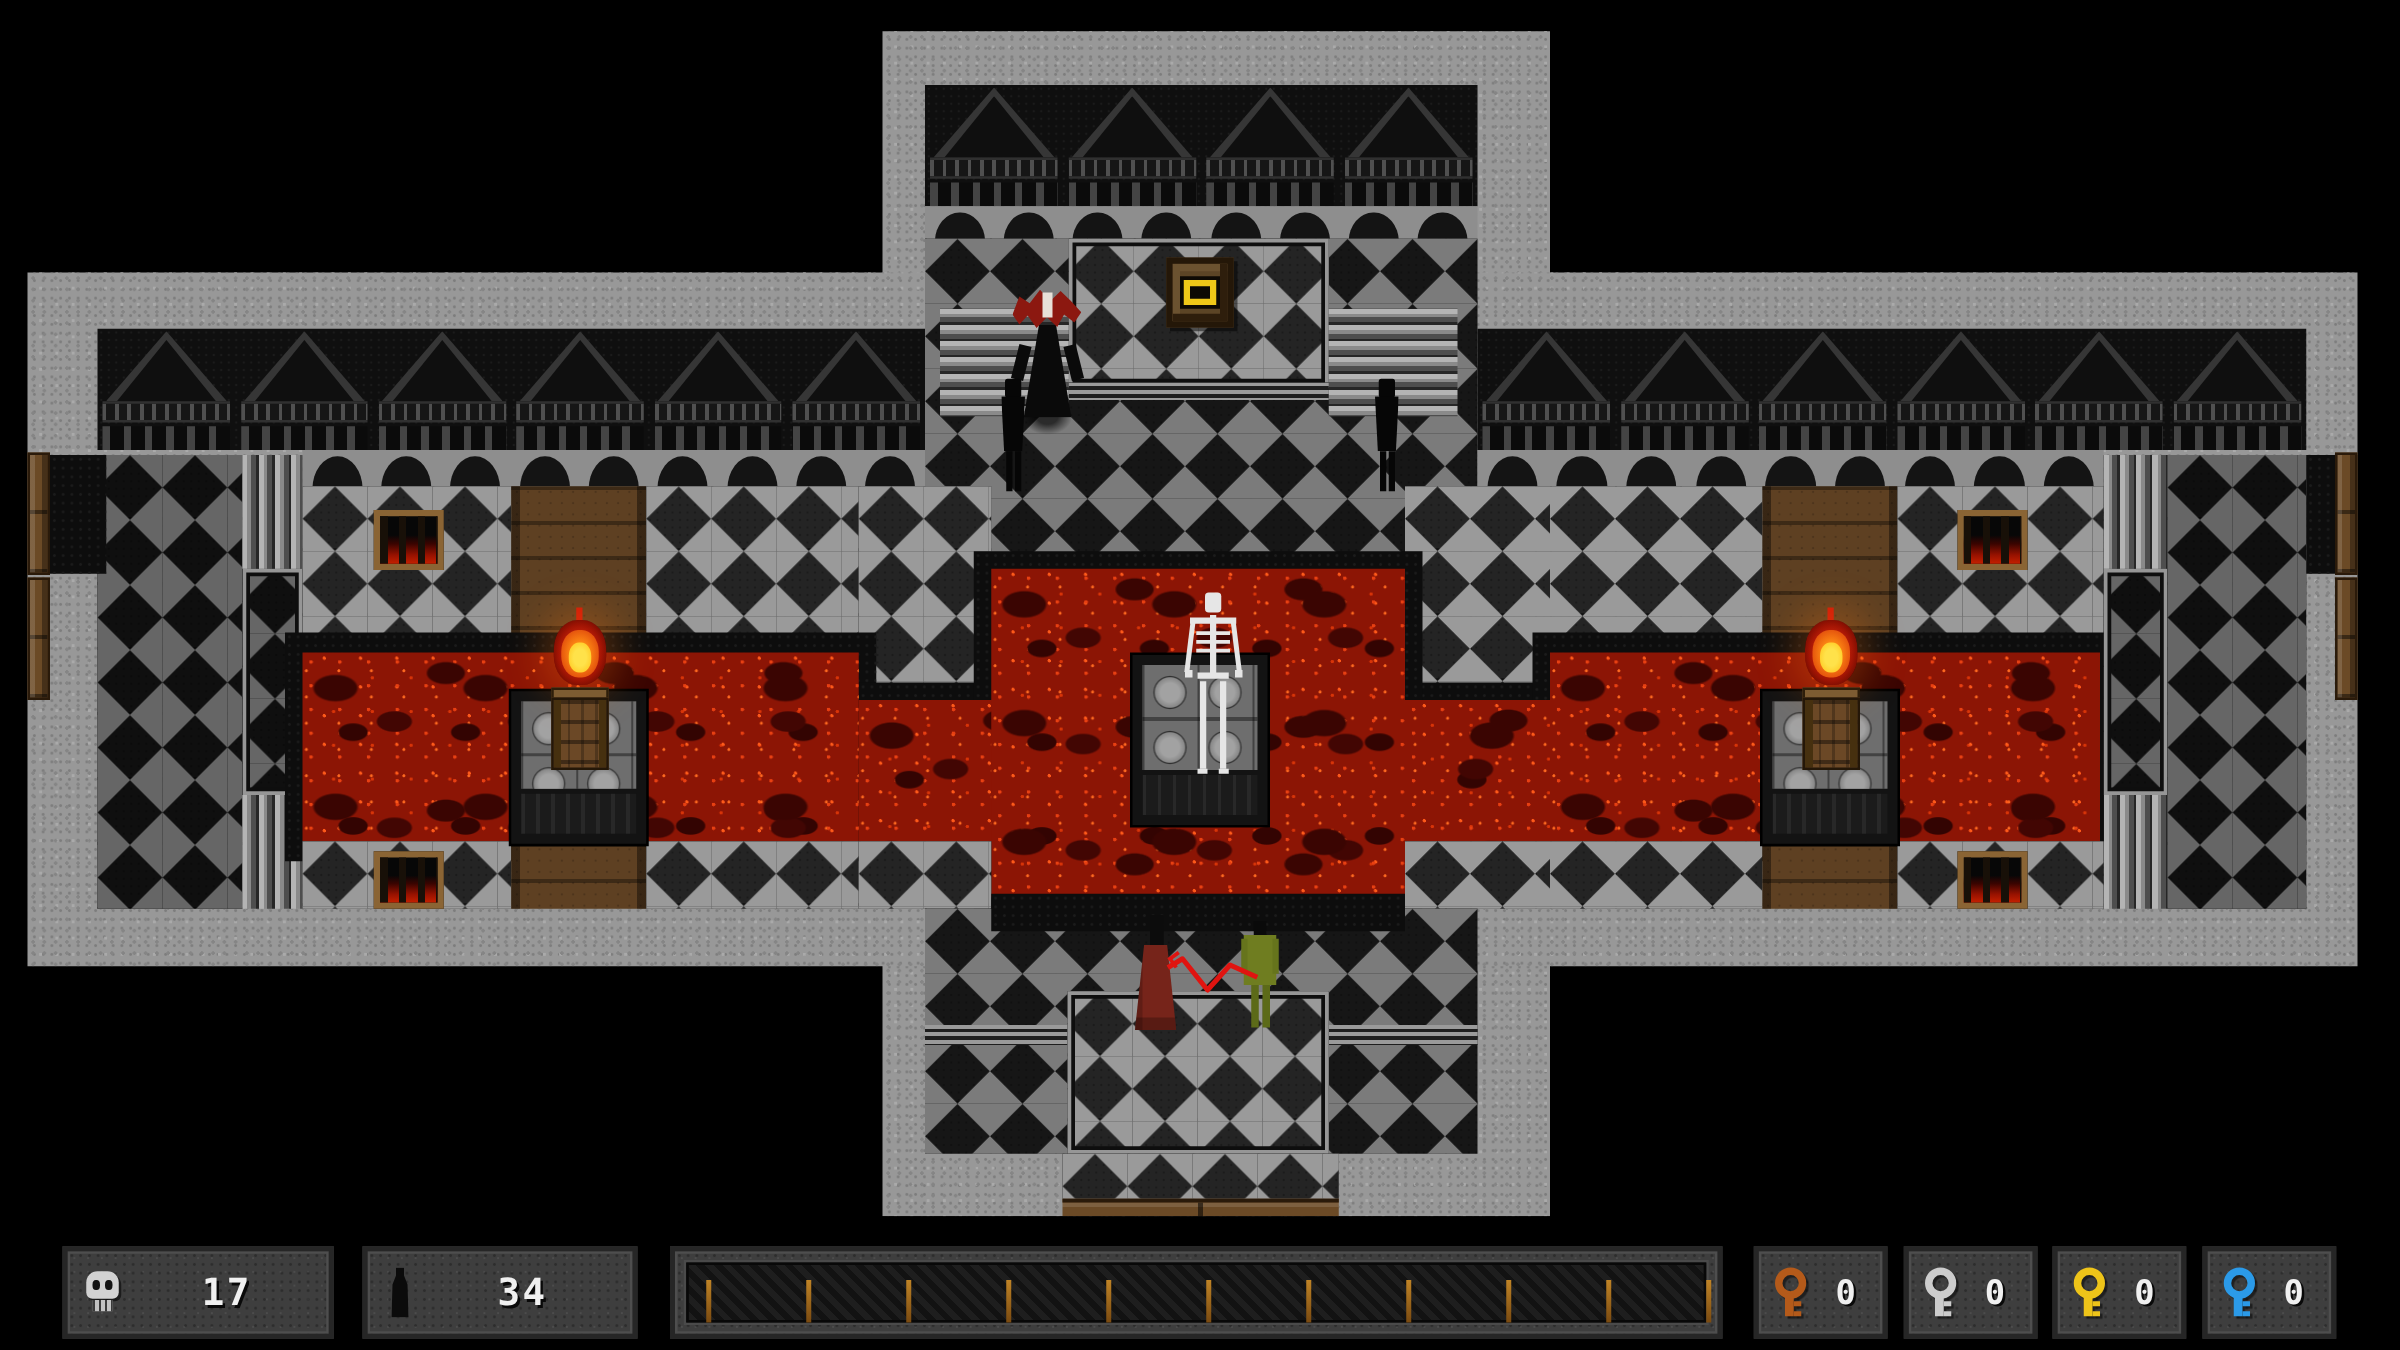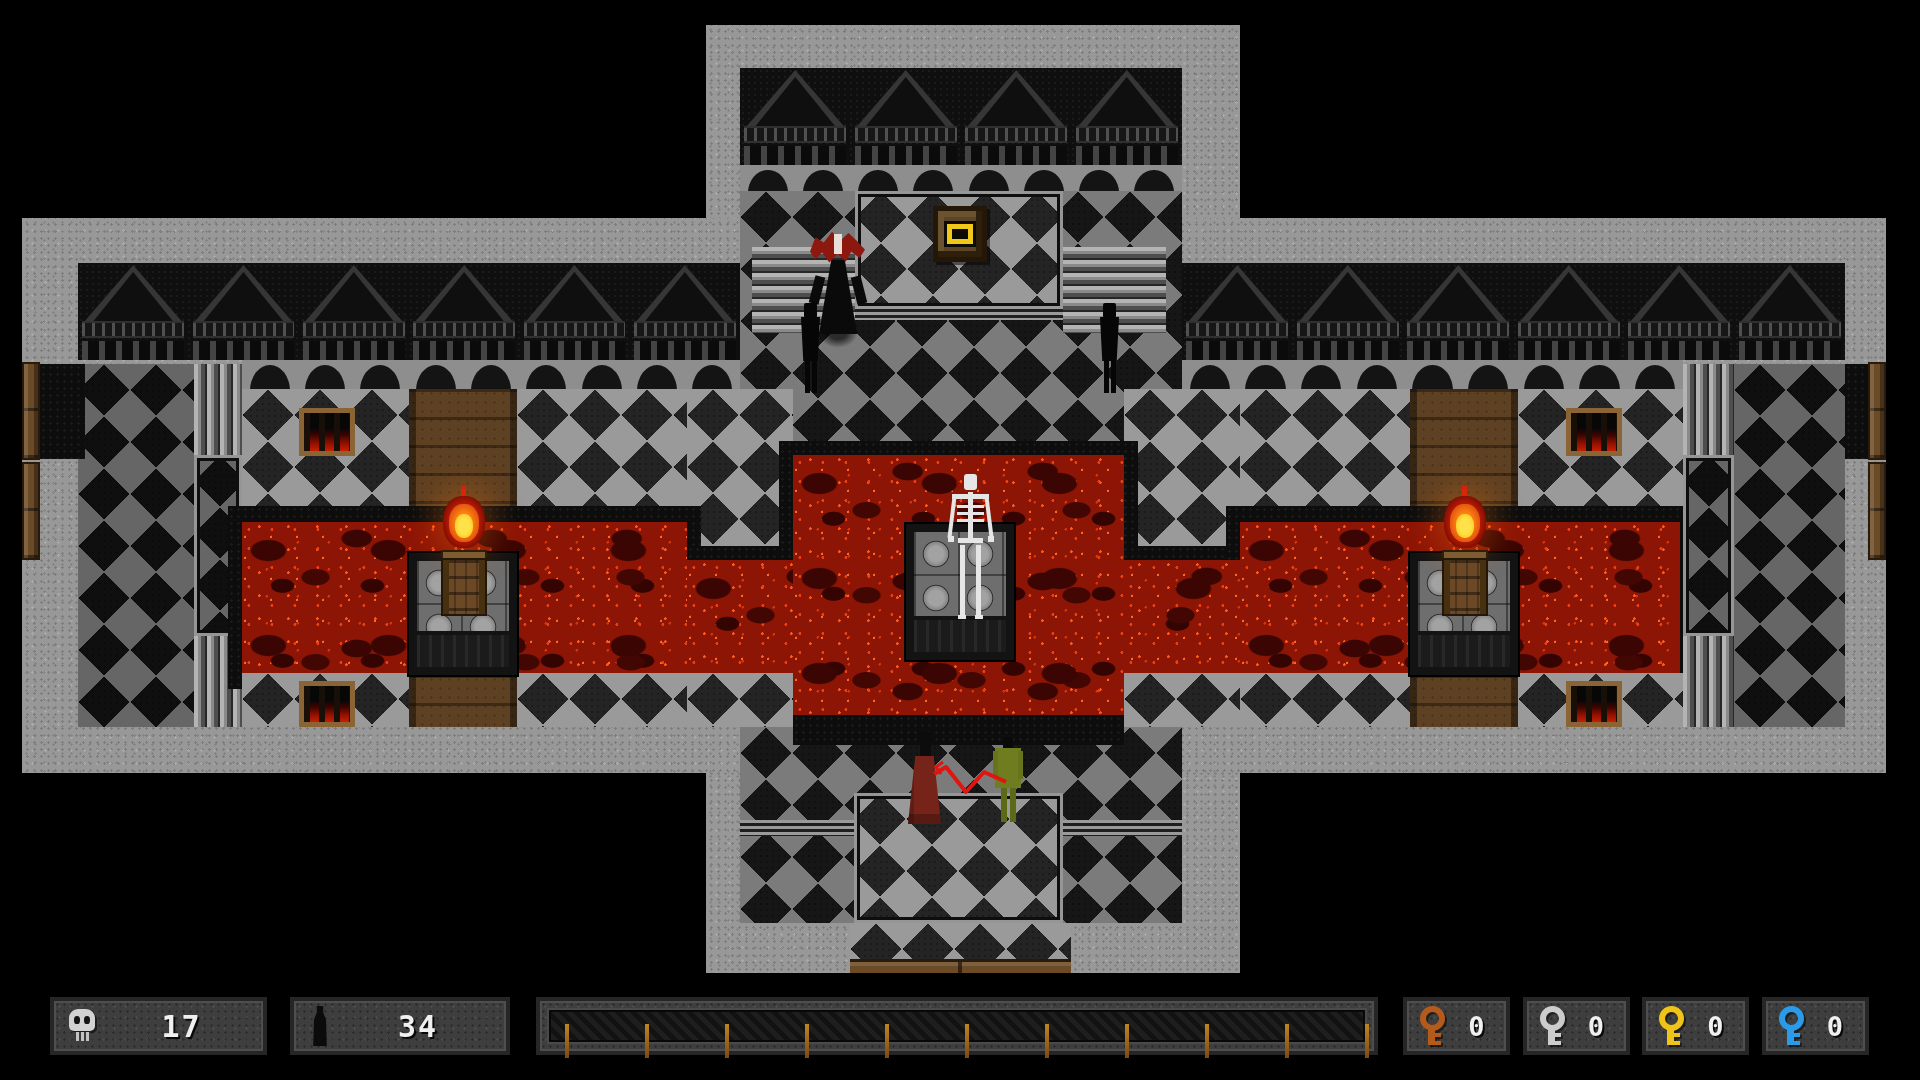--- a/index.html
+++ b/index.html
@@ -119,21 +119,21 @@
       repeating-linear-gradient(180deg,rgba(0,0,0,.4) 0 3px,transparent 3px 16px),
       repeating-linear-gradient(90deg,rgba(0,0,0,.25) 0 2px,transparent 2px 11px);
     border:2px solid #241708;box-sizing:border-box;}
   .barrel-rim{position:absolute;background:#7d5c32;border:2px solid #2e1e0a;box-sizing:border-box;}
   .bone{position:absolute;background:#e6e6e6;}
   .shadow-part{position:absolute;background:#060606;}
   .whip-svg{position:absolute;overflow:visible;}
 
   
   #hud{position:absolute;left:0;top:973px;width:1920px;height:107px;background:#000;}
-  .hud-panel{position:absolute;top:24px;height:58px;background-color:#3e3e3e;border:4px solid #262626;
+  .hud-panel{position:absolute;top:24px;height:74px;background-color:#3e3e3e;border:4px solid #262626;
     box-shadow:inset 0 0 0 2px #4e4e4e;display:flex;align-items:center;box-sizing:border-box;
     background-image:radial-gradient(rgba(0,0,0,.28) 1px,transparent 1.2px),
       radial-gradient(rgba(255,255,255,.07) 1px,transparent 1.2px);
     background-size:7px 7px,11px 11px;}
   .hud-num{flex:1;text-align:center;font-weight:700;font-size:30px;color:#f0f0f0;
     text-shadow:2px 2px 0 rgba(0,0,0,.85);letter-spacing:2px;}
   .hud-num.small{font-size:27px;}
   .skull-icon{width:34px;height:38px;margin-left:12px;position:relative;flex:0 0 auto;}
   .sk-head{position:absolute;left:3px;top:2px;width:26px;height:22px;background:#d2d2d2;
     border-radius:9px 9px 5px 5px;box-shadow:2px 2px 0 rgba(0,0,0,.55);}

